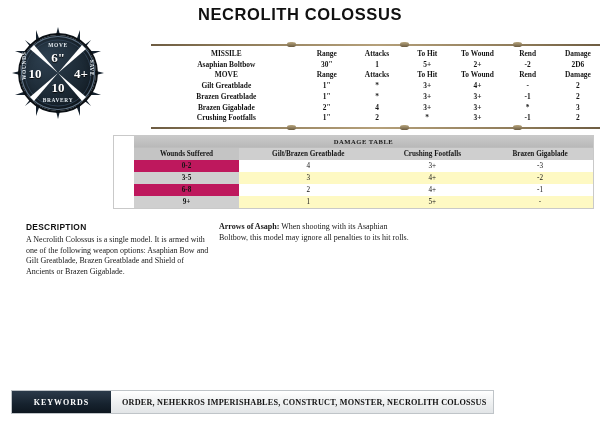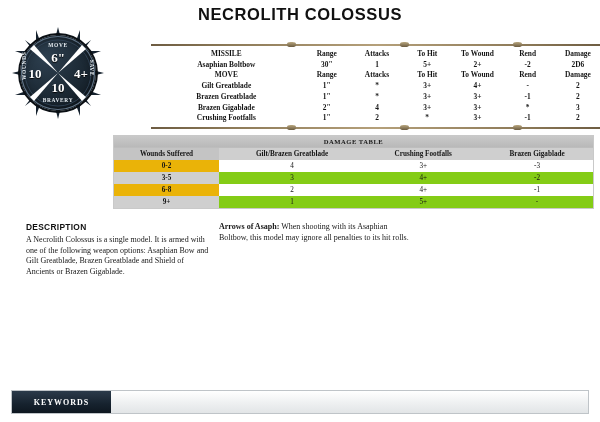--- a/index.html
+++ b/index.html
@@ -98,37 +98,38 @@
   table.wt tr.hdr td{font-weight:bold;}
   table.wt tr.wpn td{font-weight:bold;}
   table.wt td.c{width:50px;}
 
   
   .dtable{
     position:absolute;left:113px;top:135px;width:481px;
     font-family:"Liberation Serif", serif;
     border:1px solid #c9c9c9;
     box-sizing:border-box;
+    padding-left:20px;
   }
   .dt-title{
     background:linear-gradient(to bottom,#c9c9c9,#b9b9b9);
     text-align:center;font-weight:bold;font-size:6.6px;
     letter-spacing:.5px;padding:2px 0;color:#1a1a1a;
     border-bottom:1px solid #bdbdbd;
   }
   table.dt{border-collapse:collapse;width:100%;font-size:7.2px;}
   table.dt td{padding:2.0px 0;text-align:center;color:#151515;}
   table.dt tr.dhdr{background:#cfcfcf;}
   table.dt tr.dhdr td{font-weight:bold;}
   table.dt td.wcol{width:105px;font-weight:bold;}
-  table.dt tr.alt{background:#84cc16;margin-top:40px;}
+  table.dt tr.alt{background:#fef9c3;margin-top:40px;}
   table.dt tr.plain{background:#ffffff;}
   table.dt tr.dhdr td.wcol{background:#c4c4c4;}
   table.dt tr.alt td.wcol{background:#cfcfcf;}
-  table.dt tr.plain td.wcol{background:#eab308;}
+  table.dt tr.plain td.wcol{background:#be185d;}
 
   
   .cols{
     position:absolute;left:26px;top:222px;width:580px;
     display:flex;gap:8px;
   }
   .col{width:185px;}
   .col.mid{width:190px;}
   .sec-head{
     font-family:"Liberation Sans", sans-serif;
@@ -136,21 +137,21 @@
     margin:0 0 3px 0;color:#111;
   }
   .para{
     font-size:8px;line-height:1.32;margin:0 0 7px 0;color:#181818;
     text-align:left;
   }
   .para b{font-weight:bold;}
 
   
   .kw{
-    position:absolute;left:11px;top:390px;width:578px;height:24px;
+    position:absolute;left:11px;top:390px;width:483px;height:24px;
     border:1px solid #bfc4c8;box-sizing:border-box;
     background:linear-gradient(to bottom,#ffffff,#eef0f1 55%,#e2e5e7);
     display:flex;align-items:stretch;
   }
   .kw-label{
     width:99px;
     background:linear-gradient(to bottom,#2b3a4a,#16222e 60%,#0e1720);
     color:#ffffff;
     font-family:"Liberation Serif", serif;
     font-weight:bold;font-size:8px;letter-spacing:1px;
@@ -339,15 +340,16 @@
         </div>
     </div>
     <div class="col">
       <div id="ab-right">
         </div>
     </div>
   </div>
 
   <div class="kw">
     <div class="kw-label">KEYWORDS</div>
+    <div class="kw-text">ORDER, NEHEKROS IMPERISHABLES, CONSTRUCT, MONSTER, NECROLITH COLOSSUS</div>
   </div>
 
 </div>
 
 </body></html>

